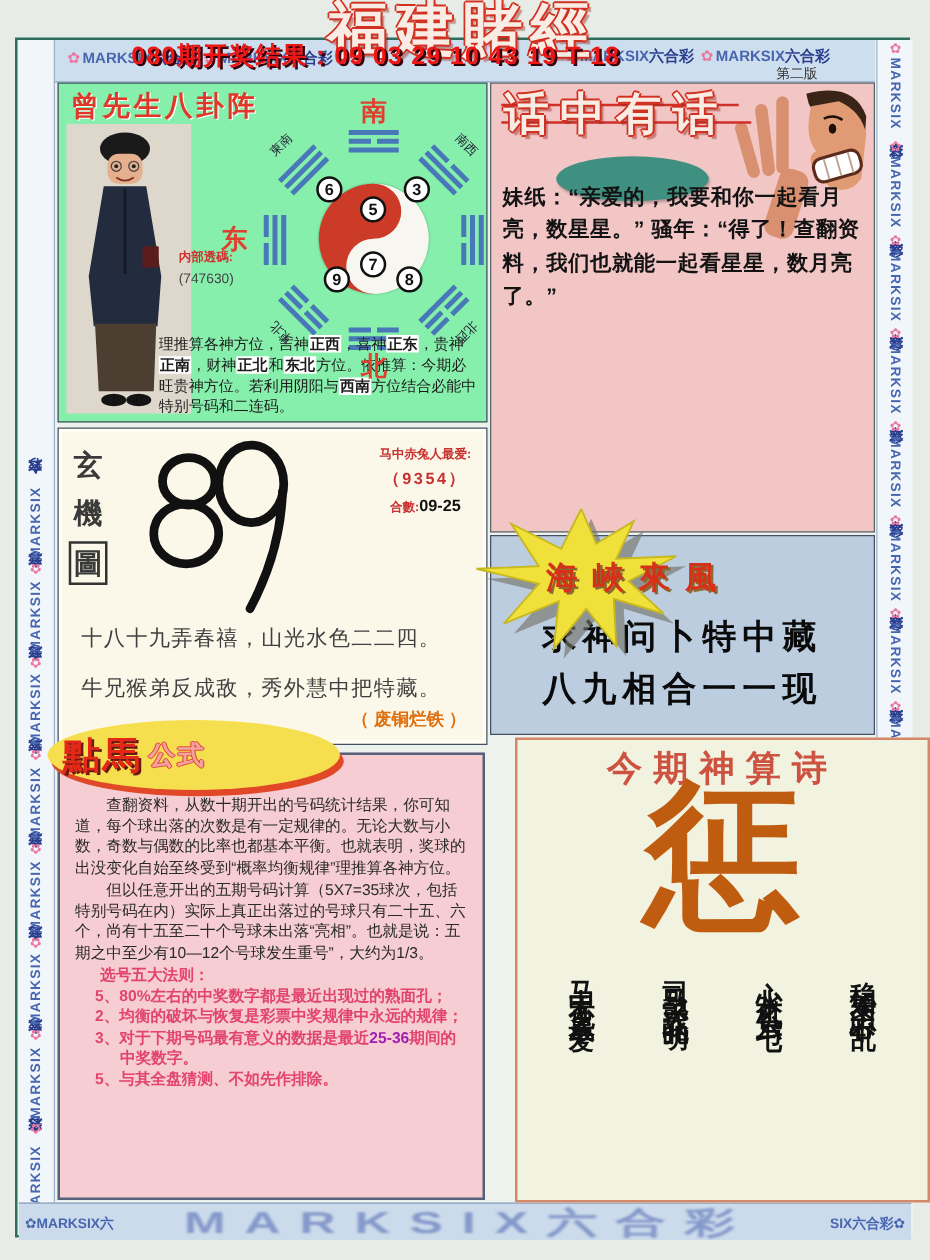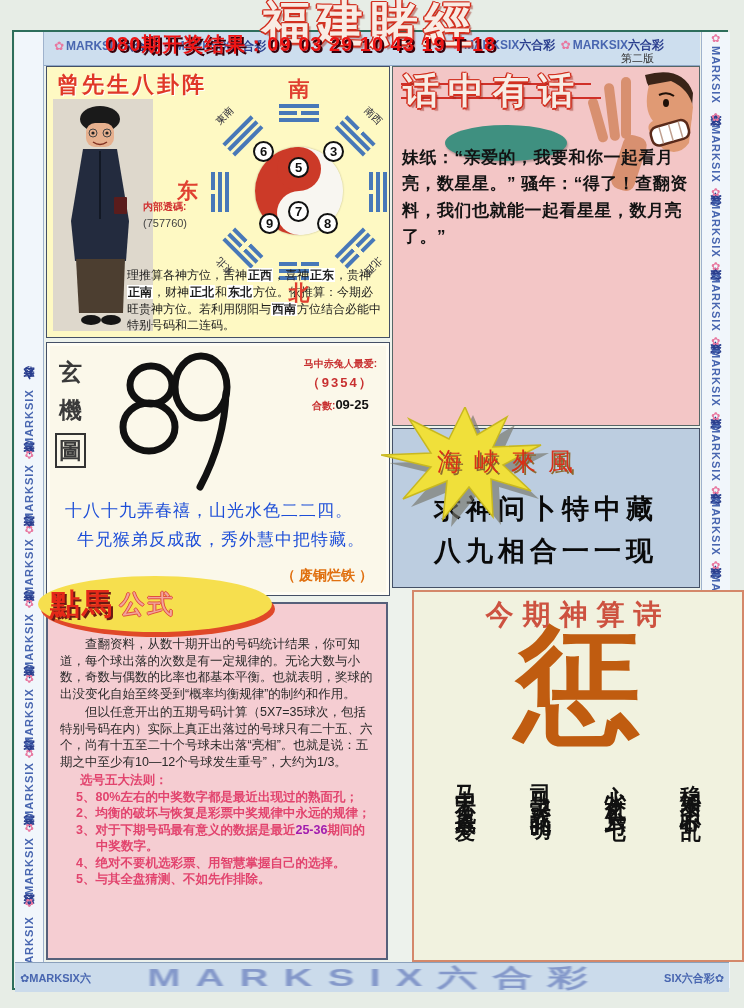--- a/index.html
+++ b/index.html
@@ -31,21 +31,21 @@
              color:#7388c2;opacity:.8;letter-spacing:8px;transform:scale(1.9,1.15);transform-origin:center;
              filter:blur(.6px);white-space:nowrap;}
   
   .outline-red{color:#f8ece4;text-shadow:1.5px 0 #d23020,-1.5px 0 #d23020,0 1.5px #d23020,0 -1.5px #d23020,
                1px 1px 0 #d23020,-1px -1px 0 #d23020,3px 3px 1px rgba(150,30,20,.45);}
   .masthead{position:absolute;left:225px;top:-8px;width:290px;text-align:center;font-size:48px;font-weight:bold;
             letter-spacing:6px;z-index:5;font-family:"Liberation Serif","DejaVu Serif",serif;}
   .results{position:absolute;left:105px;top:31px;width:460px;text-align:left;font-size:20px;font-weight:bold;
            color:#ee1515;text-shadow:2px 2px 0 #38000a;z-index:6;letter-spacing:1px;white-space:nowrap;}
   
-  .bagua-box{position:absolute;left:46px;top:66px;width:342px;height:270px;background:#fef9c3;
+  .bagua-box{position:absolute;left:46px;top:66px;width:342px;height:270px;background:#86efac;
              border:1px solid #445066;z-index:2;}
   .bagua-title{position:absolute;left:10px;top:3px;font-size:22px;font-weight:900;color:#e03828;
                text-shadow:1px 1px 0 #fff;letter-spacing:3px;}
   .photo{position:absolute;left:6px;top:32px;width:100px;height:232px;}
   .inner-code{position:absolute;left:96px;top:132px;font-size:10px;color:#d03030;line-height:1.6;font-weight:bold;}
   .inner-code .val{color:#444;font-weight:normal;font-size:11px;}
   .bagua-wrap{position:absolute;left:162px;top:36px;width:180px;height:176px;}
   .tri{position:absolute;width:40px;height:24px;}
   .tri .bar{height:4px;margin-bottom:3px;background:#4878b8;}
   .tri .bar.b0{background:linear-gradient(90deg,#4878b8 0 44%,transparent 44% 56%,#4878b8 56% 100%);}
@@ -73,31 +73,31 @@
   .xuanji-box{position:absolute;left:46px;top:342px;width:342px;height:252px;background:#fbf8ea;
               border:1px solid #445066;box-shadow:inset 0 0 0 3px #fffdf4;z-index:2;}
   .xj-title{position:absolute;left:12px;top:14px;display:flex;flex-direction:column;gap:7px;font-size:23px;
             color:#3a3a3a;font-family:"Liberation Serif","DejaVu Serif",serif;font-weight:bold;}
   .xj-title .boxed{border:2px solid #333;padding:0 2px;margin-left:-4px;}
   .xj-num{position:absolute;left:48px;top:2px;}
   .xj-codes{position:absolute;right:12px;top:12px;text-align:center;font-size:10px;color:#c83030;
             line-height:1.7;font-weight:bold;}
   .xj-codes .code{font-size:13px;letter-spacing:2px;}
   .xj-codes .sum-val{color:#111;font-size:13px;}
-  .xj-poem{position:absolute;left:18px;font-size:17px;color:#1d4ed8;letter-spacing:1px;white-space:nowrap;
+  .xj-poem{position:absolute;left:18px;font-size:17px;color:#404040;letter-spacing:1px;white-space:nowrap;
            font-family:"Liberation Serif","DejaVu Serif",serif;}
   .xj-poem.p1{top:156px;}
-  .xj-poem.p2{top:185px;margin-left:12px;}
+  .xj-poem.p2{top:196px;}
   .xj-sign{position:absolute;right:16px;top:224px;color:#e07010;font-size:14px;font-weight:bold;}
   
   .dianma-ellipse{position:absolute;left:38px;top:576px;width:234px;height:56px;background:#f6df4e;
                   border-radius:50%;z-index:4;box-shadow:3px 5px 0 #e04828;display:flex;align-items:center;
                   padding-left:12px;box-sizing:border-box;}
   .dm-strong{font-size:30px;font-weight:900;color:#e42818;text-shadow:2px 2px 0 #6a1a14;letter-spacing:2px;}
-  .dm-light{font-size:26px;font-weight:400;color:#f2a49c;letter-spacing:2px;margin-left:5px;
+  .dm-light{font-size:21px;font-weight:700;color:#f2a49c;letter-spacing:2px;margin-left:5px;
             text-shadow:1px 0 #e05040,-1px 0 #e05040,0 1px #e05040,0 -1px #e05040;}
   .dianma-box{position:absolute;left:46px;top:602px;width:342px;height:358px;background:#f5cdd2;
               border:2px solid #56607a;z-index:2;box-sizing:border-box;overflow:hidden;}
   .dm-content{padding:32px 10px 4px 12px;}
   .dm-para{font-size:12.5px;color:#2a2a2a;line-height:1.32;text-indent:2em;margin:0 0 2px;}
   .dm-rules{color:#e2446e;font-weight:bold;font-size:12.5px;line-height:1.32;}
   .rules-title{margin:2px 0 0 20px;}
   .rule{margin:0 0 0 16px;padding-left:20px;text-indent:-20px;}
   .hl-orange{color:#a21caf;}
   
@@ -109,21 +109,21 @@
   .joke-lines.l2{top:30px;width:200px;}
   .joke-ellipse{position:absolute;left:52px;top:58px;width:122px;height:36px;background:#3f9080;
                 border-radius:50%;box-shadow:1px 2px 2px rgba(0,0,0,.25);}
   .cartoon{position:absolute;right:0;top:0;width:112px;height:128px;}
   .joke-text{position:absolute;left:9px;top:78px;width:290px;font-size:17px;font-weight:bold;color:#131313;
              line-height:1.55;letter-spacing:.5px;z-index:3;}
   
   .haixia-box{position:absolute;left:392px;top:428px;width:306px;height:158px;background:#bccde0;
               border:1px solid #445066;z-index:2;}
   .burst{position:absolute;left:-12px;top:-22px;width:180px;height:122px;z-index:1;}
-  .hx-title{position:absolute;left:44px;top:16px;width:256px;font-size:25px;font-weight:400;color:#d83018;
+  .hx-title{position:absolute;left:44px;top:16px;width:256px;font-size:25px;font-weight:700;color:#d83018;
             letter-spacing:12px;text-shadow:2px 2px 0 #8a6a30;z-index:2;white-space:nowrap;
             font-family:"Liberation Serif","DejaVu Serif",serif;}
   .hx-line{position:absolute;left:0;width:100%;text-align:center;font-size:27px;color:#0a0a0a;font-weight:bold;
            letter-spacing:5px;font-family:"Liberation Serif","DejaVu Serif",serif;white-space:nowrap;}
   .hx-line.l1{top:62px;}
   .hx-line.l2{top:104px;}
   
   .shensuan-box{position:absolute;left:412px;top:590px;width:332px;height:372px;background:#f1f2df;
                 border:2px solid #d4886a;z-index:2;box-sizing:border-box;}
   .ss-title{position:absolute;top:4px;left:0;width:100%;text-align:center;font-size:28px;color:#cd5240;
@@ -179,21 +179,21 @@
       <path d="M30 50 L64 50 L76 122 L73 162 L22 162 L18 122 Z" fill="#232b3e"></path>
       <path d="M47 52 L47 120" stroke="#121824" stroke-width="2"></path>
       <rect x="61" y="98" width="13" height="17" rx="1" fill="#5a1c1c"></rect>
       <path d="M23 160 L72 160 L70 214 L26 214 Z" fill="#4c3e30"></path>
       <ellipse cx="38" cy="221" rx="10" ry="5" fill="#141414"></ellipse>
       <ellipse cx="58" cy="221" rx="10" ry="5" fill="#141414"></ellipse>
     </svg>
 
     <div class="inner-code">
       <span>内部透碼:</span><br>
-      <span class="val">(757760)</span>
+      <span class="val">(747630)</span>
     </div>
 
     <div class="bagua-wrap">
       <div class="dir n">南</div>
       <div class="dir s">北</div>
       <div class="dir e">东</div>
       <div class="dir w">西</div>
       <div class="corner tl">東南</div>
       <div class="corner tr">南西</div>
       <div class="corner bl">東北</div>
@@ -278,28 +278,27 @@
     <div class="xj-poem p2">牛兄猴弟反成敌，秀外慧中把特藏。</div>
     <div class="xj-sign">（ 废铜烂铁 ）</div>
   </div>
 
   <div class="dianma-ellipse">
     <span class="dm-strong">點馬</span>
     <span class="dm-light">公式</span>
   </div>
   <div class="dianma-box">
     <div class="dm-content">
-      <p class="dm-para">查翻资料，从数十期开出的号码统计结果，你可知道，每个球出落的次数是有一定规律的。无论大数与小数，奇数与偶数的比率也都基本平衡。也就表明，奖球的出没变化自始至终受到“概率均衡规律”的制约和作用。</p>
+      <p class="dm-para">查翻资料，从数十期开出的号码统计结果，你可知道，每个球出落的次数是有一定规律的。无论大数与小数，奇数与偶数的比率也都基本平衡。也就表明，奖球的出没变化自始至终受到“概率均衡规律”理推算各神方位。</p>
       <p class="dm-para">但以任意开出的五期号码计算（5X7=35球次，包括特别号码在内）实际上真正出落过的号球只有二十五、六个，尚有十五至二十个号球未出落“亮相”。也就是说：五期之中至少有10—12个号球发生重号”，大约为1/3。</p>
       <div class="dm-rules">
         <div class="rules-title">选号五大法则：</div>
         <div class="rule">5、80%左右的中奖数字都是最近出现过的熟面孔；</div>
         <div class="rule">2、均衡的破坏与恢复是彩票中奖规律中永远的规律；</div>
         <div class="rule"><span>3、对于下期号码最有意义的数据是最近</span><span class="hl-orange">25-36</span><span>期间的中奖数字。</span></div>
-        <div class="rule">4、绝对不要机选彩票、用智慧掌握自己的选择。</div>
         <div class="rule">5、与其全盘猜测、不如先作排除。</div>
       </div>
     </div>
   </div>
 
   <div class="joke-box">
     <div class="joke-lines"></div>
     <div class="joke-lines l2"></div>
     <div class="joke-title outline-red">话中有话</div>
     <div class="joke-ellipse"></div>

